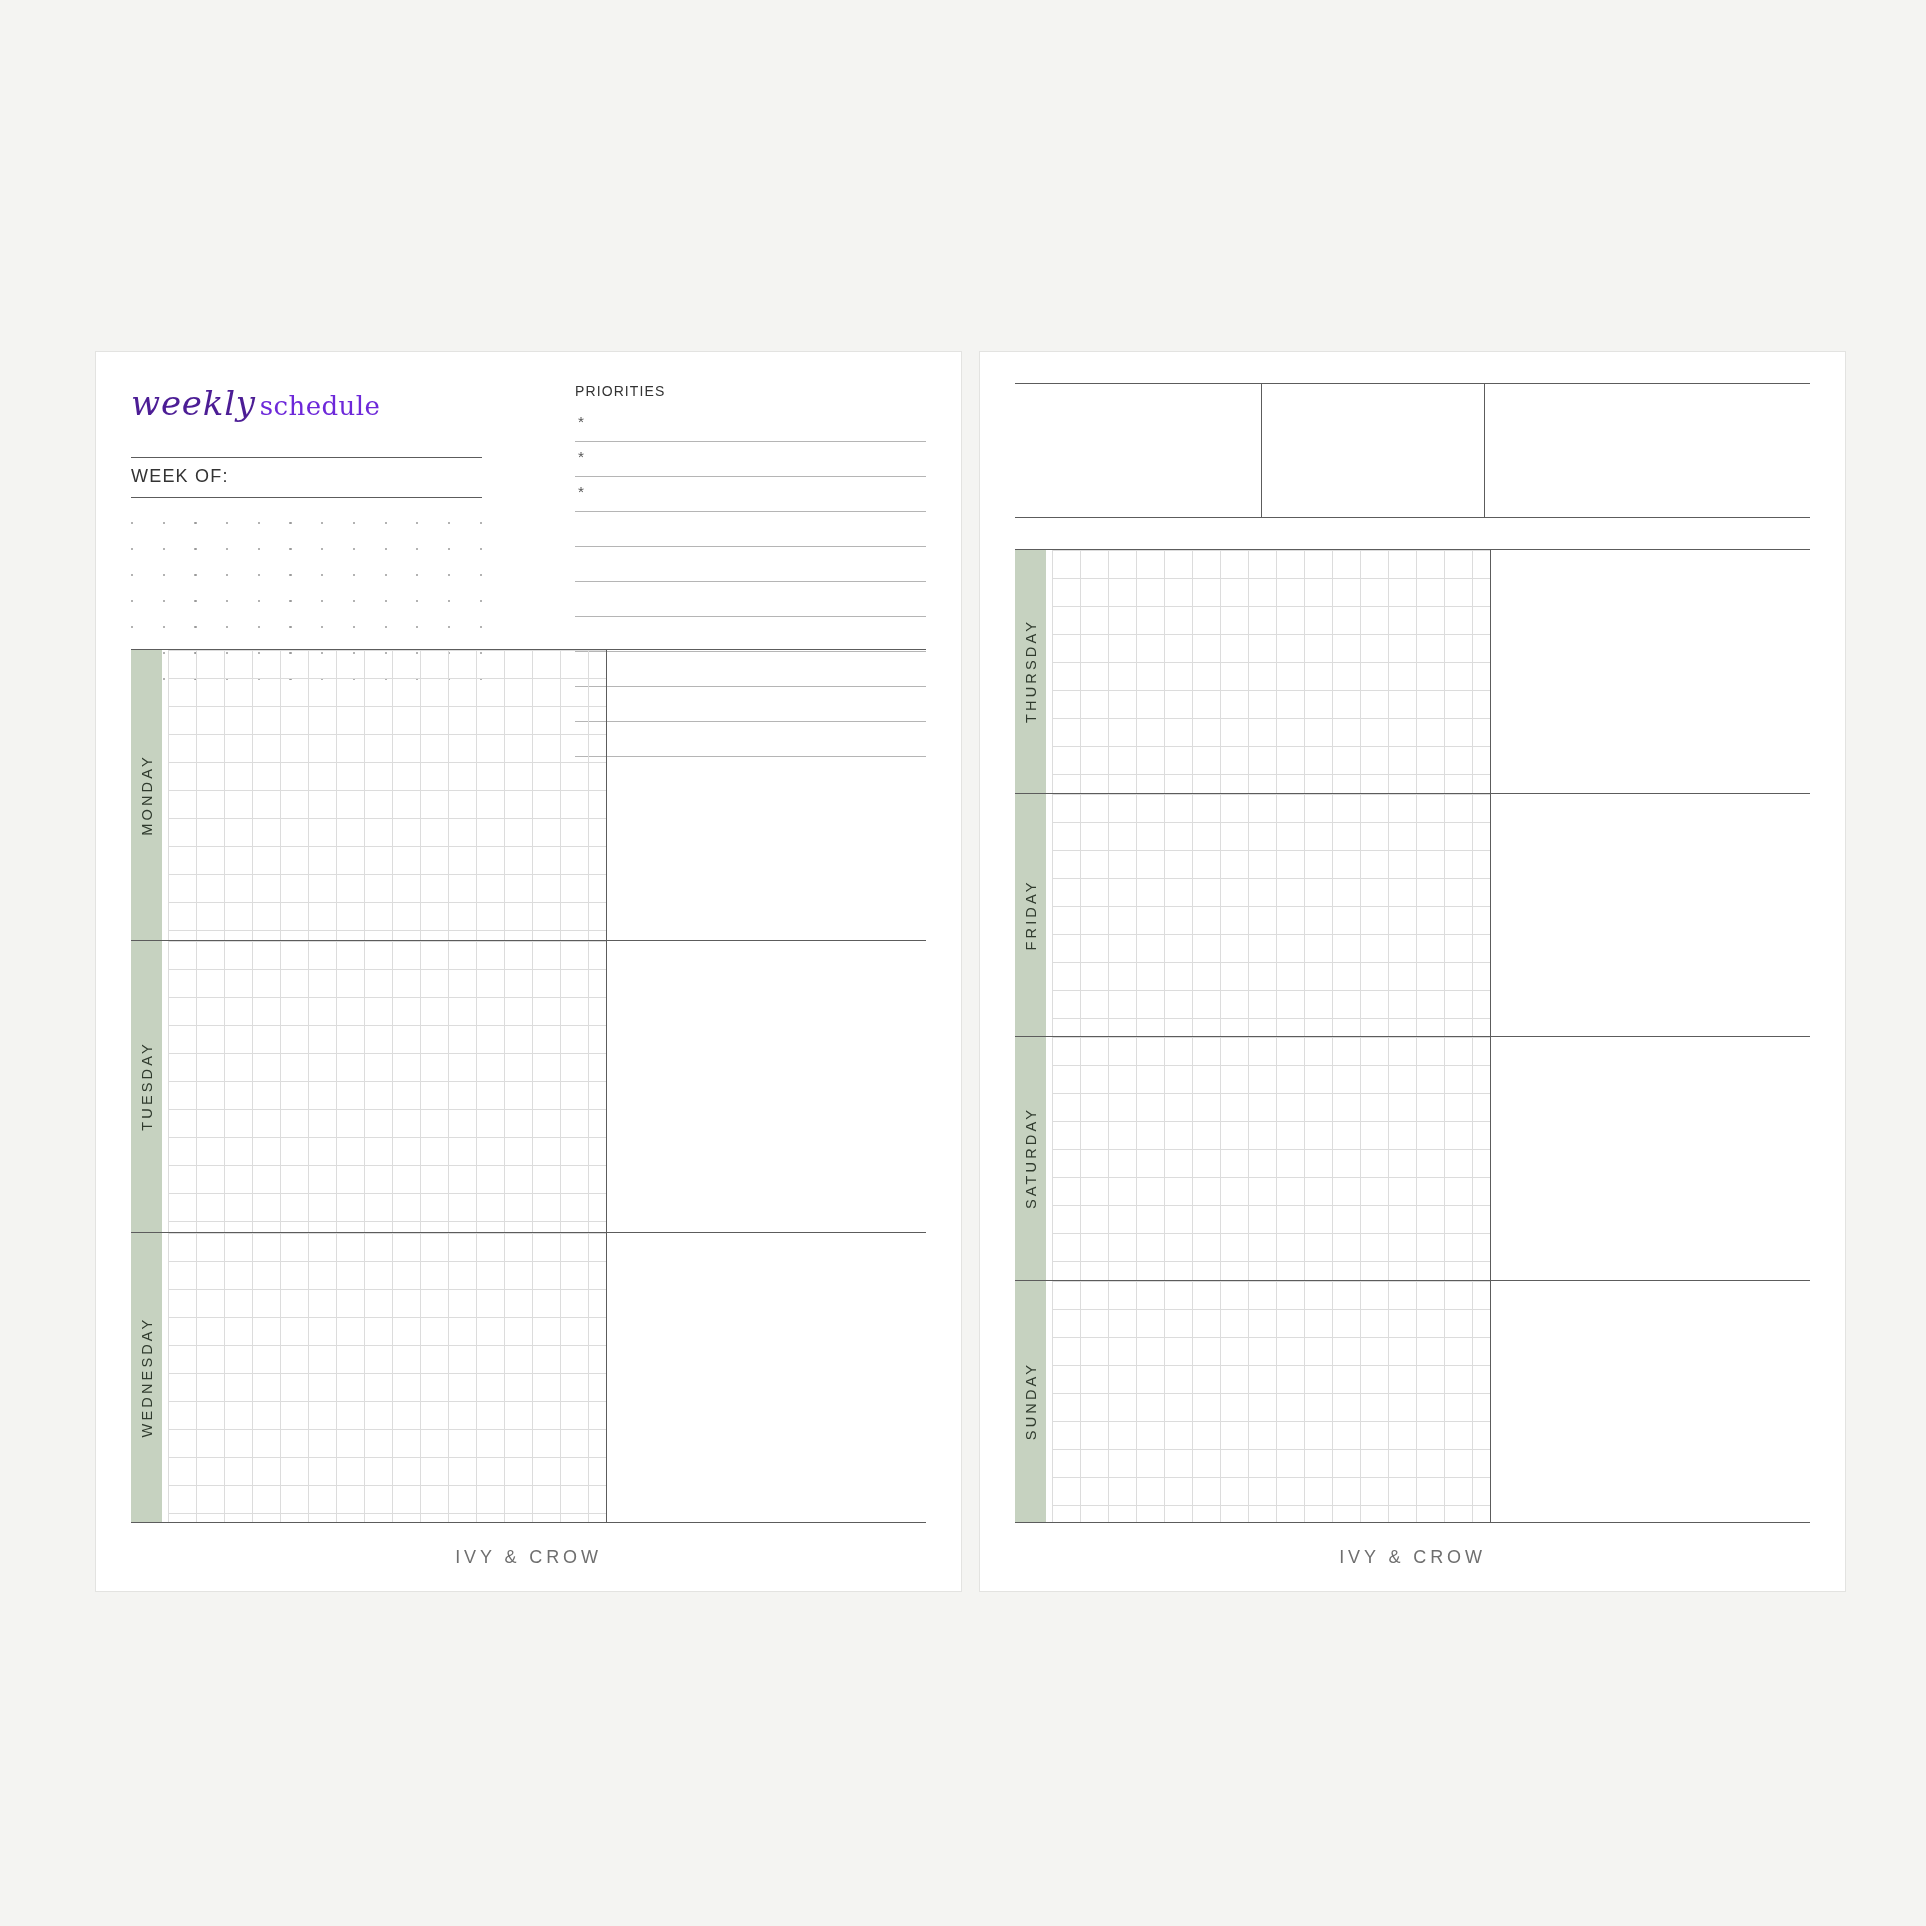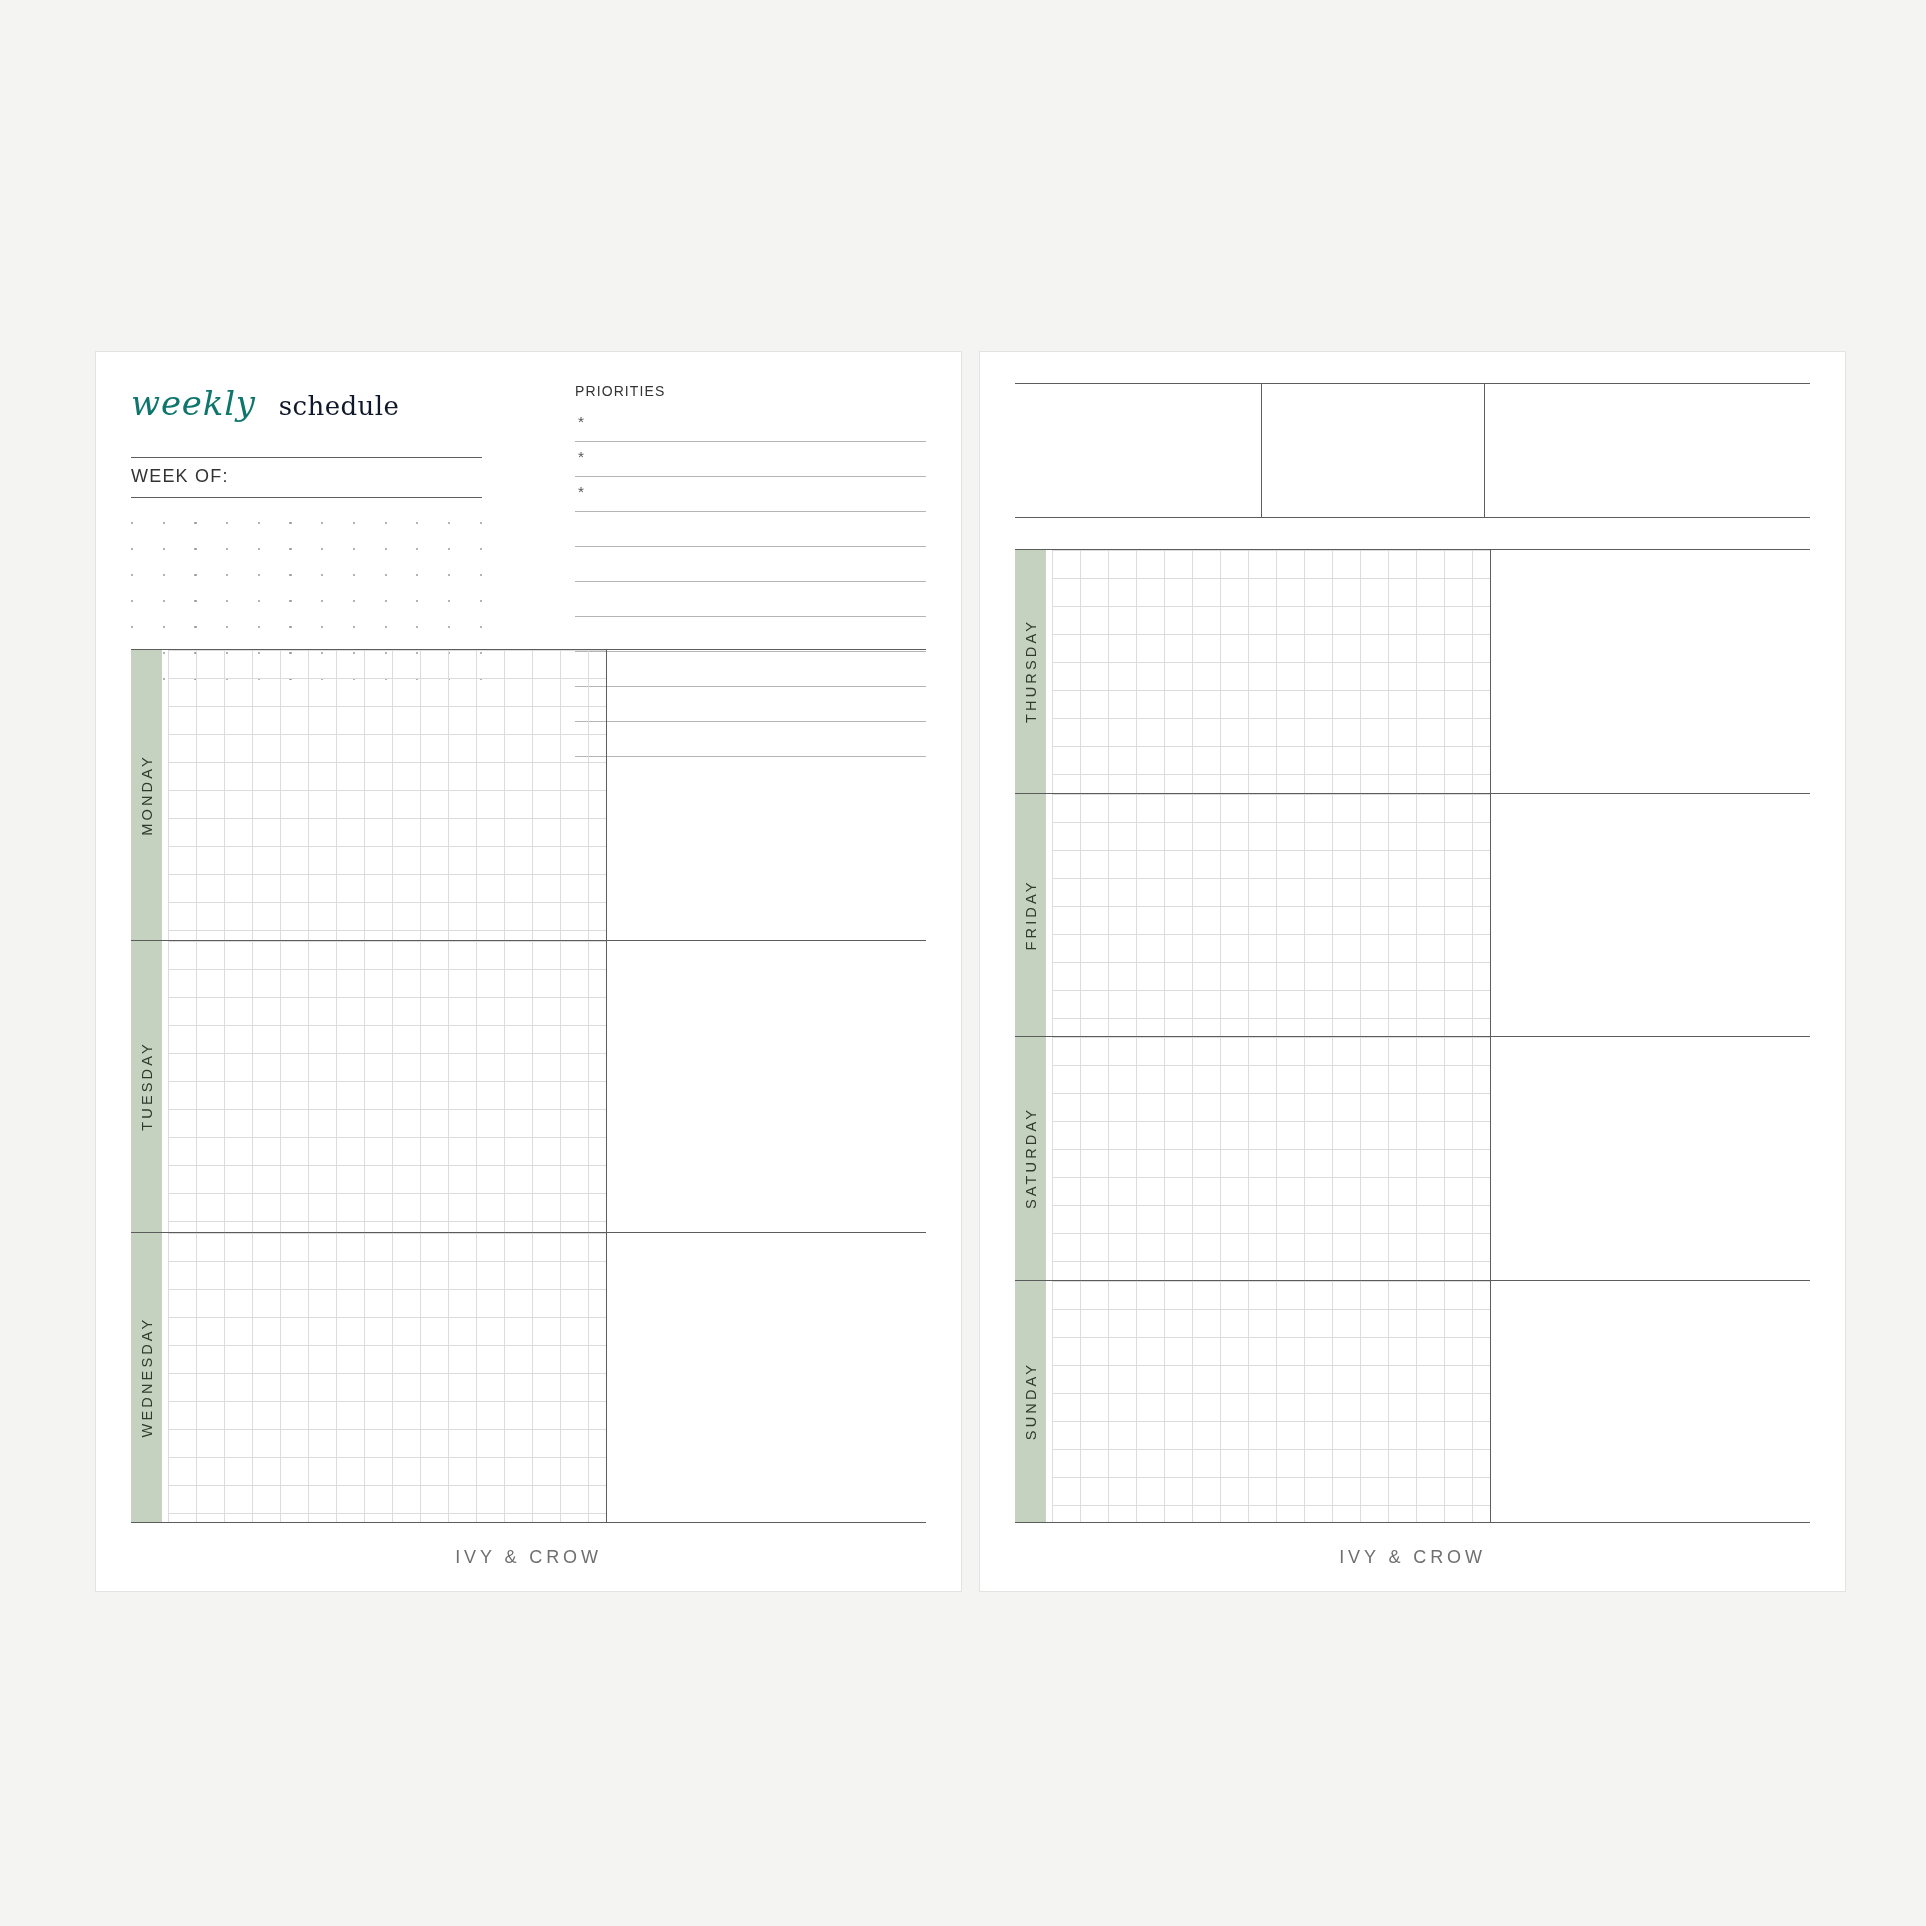--- a/index.html
+++ b/index.html
@@ -62,28 +62,28 @@
     font-size: 29px;
     color: #2e2e2e;
     letter-spacing: 0.4px;
     white-space: nowrap;
   }
   .title-script {
     font-family: "DejaVu Serif", serif;
     font-style: italic;
     font-size: 34px;
     letter-spacing: 0.8px;
-    color: #0f766e;
+    color: #4c1d95;
   }
   .title-plain {
     font-family: "DejaVu Serif", serif;
     font-size: 26px;
-    color: #0f172a;
+    color: #6d28d9;
     letter-spacing: 0.4px;
-    margin-left: 23px;
+    margin-left: 4px;
   }
 
   .weekof-rule {
     position: absolute;
     left: 0;
     top: 74px;
     width: 351px;
     border-bottom: 0.8px solid #5c5c5c;
   }
   .weekof-label {

